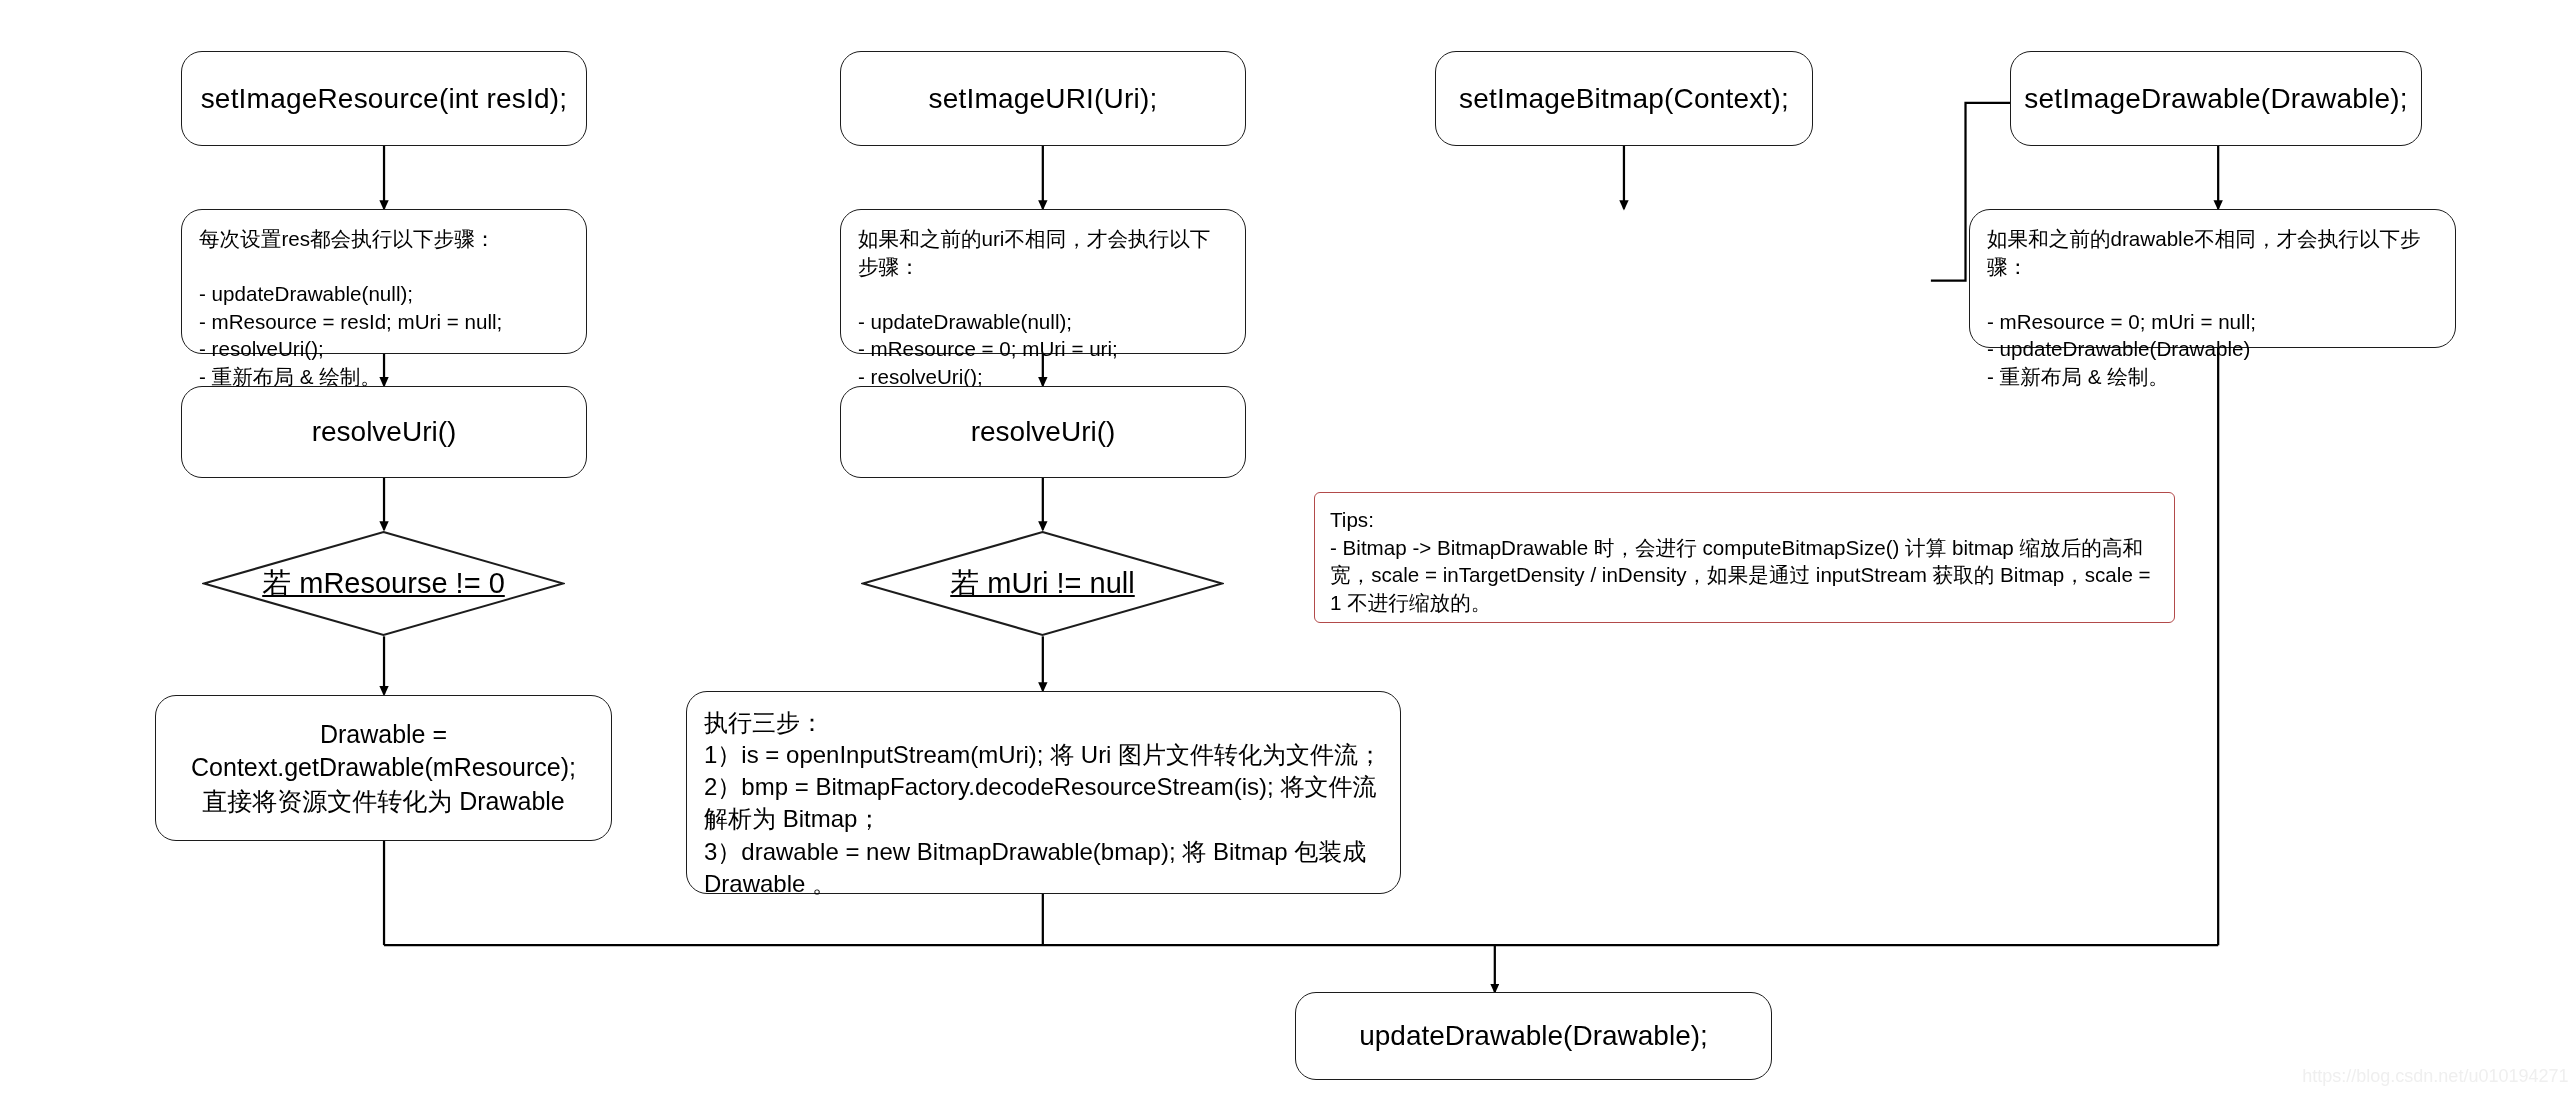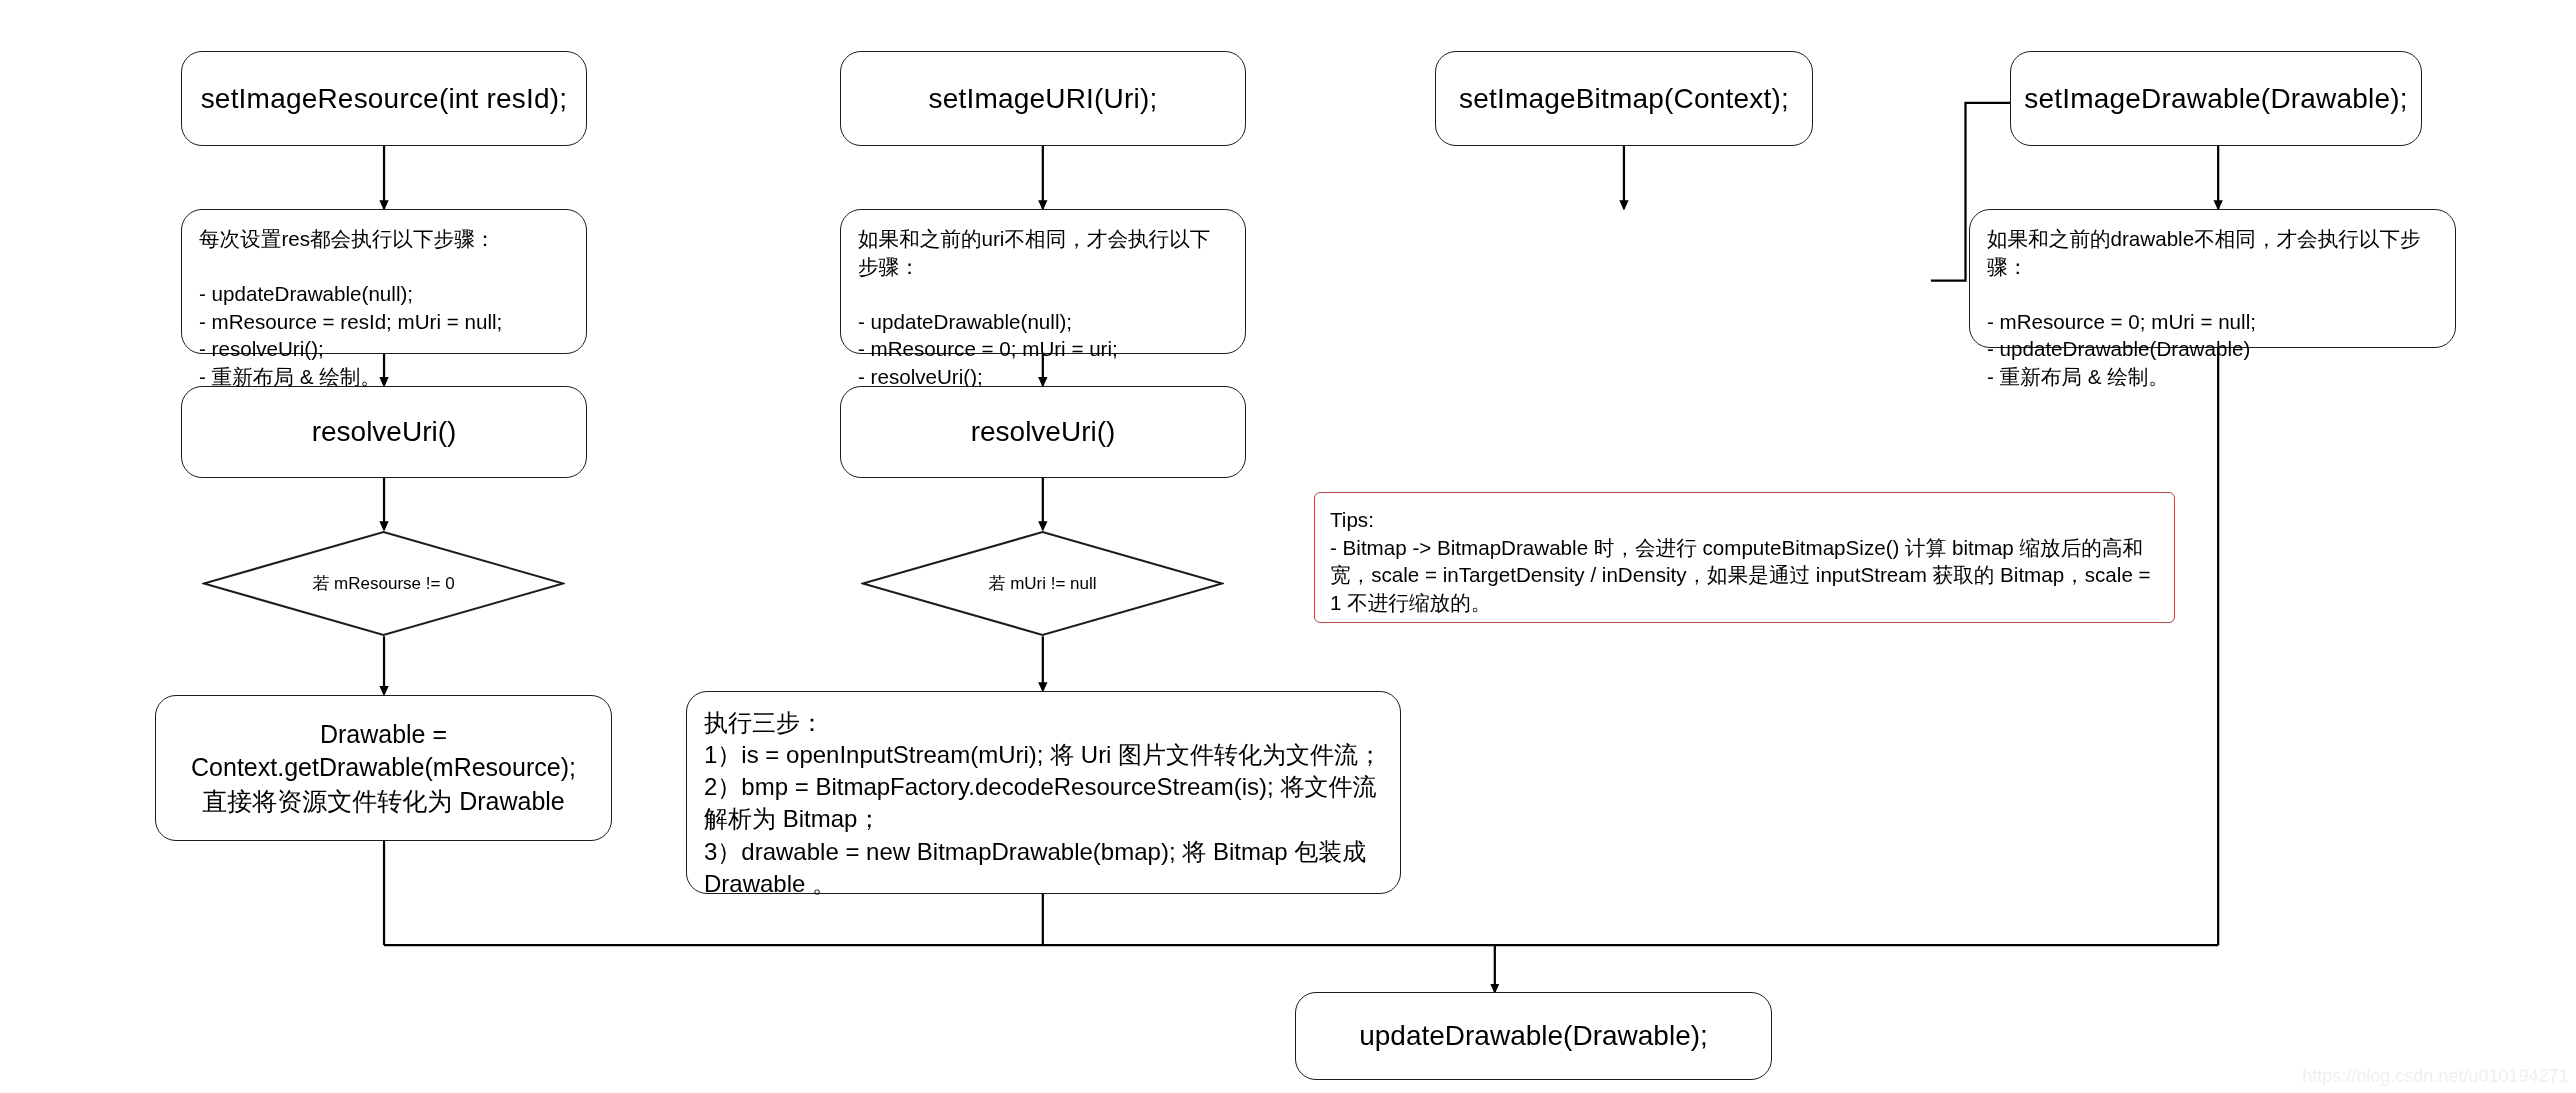--- a/index.html
+++ b/index.html
@@ -79,22 +79,23 @@
   }
   .diamond .dlabel {
     position: absolute;
     left: 0;
     top: 0;
     width: 100%;
     height: 100%;
     display: flex;
     align-items: center;
     justify-content: center;
-    font-size: 17px;
+    font-size: 29px;
     text-align: center;
+    text-decoration: underline;
   }
   .watermark {
     position: absolute;
     right: 7.5px;
     bottom: 5.6px;
     font-size: 18px;
     color: #efefef;
     z-index: 2;
     white-space: nowrap;
   }

